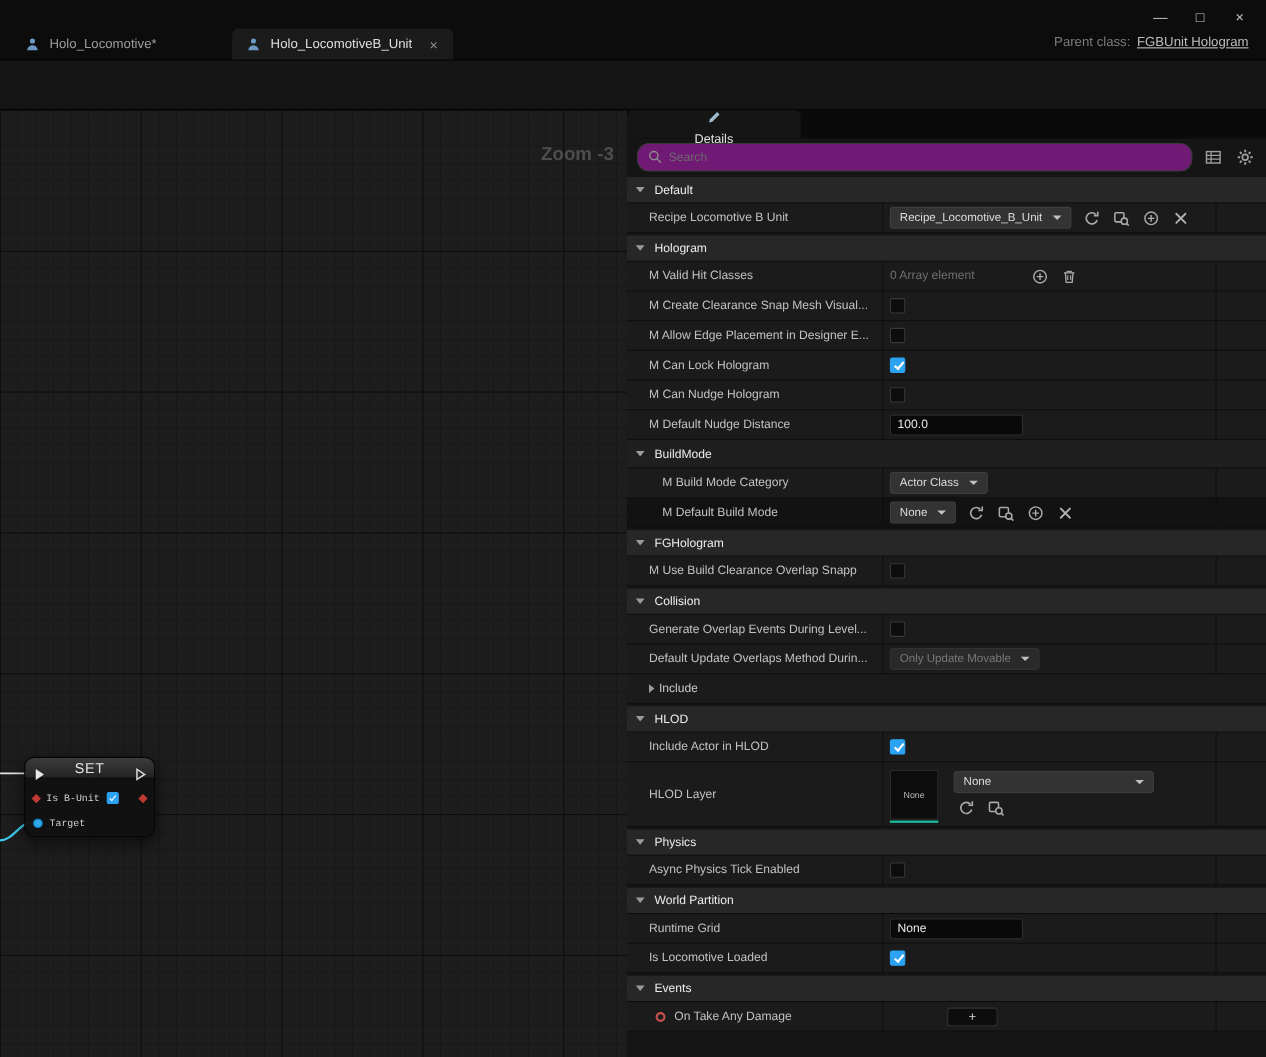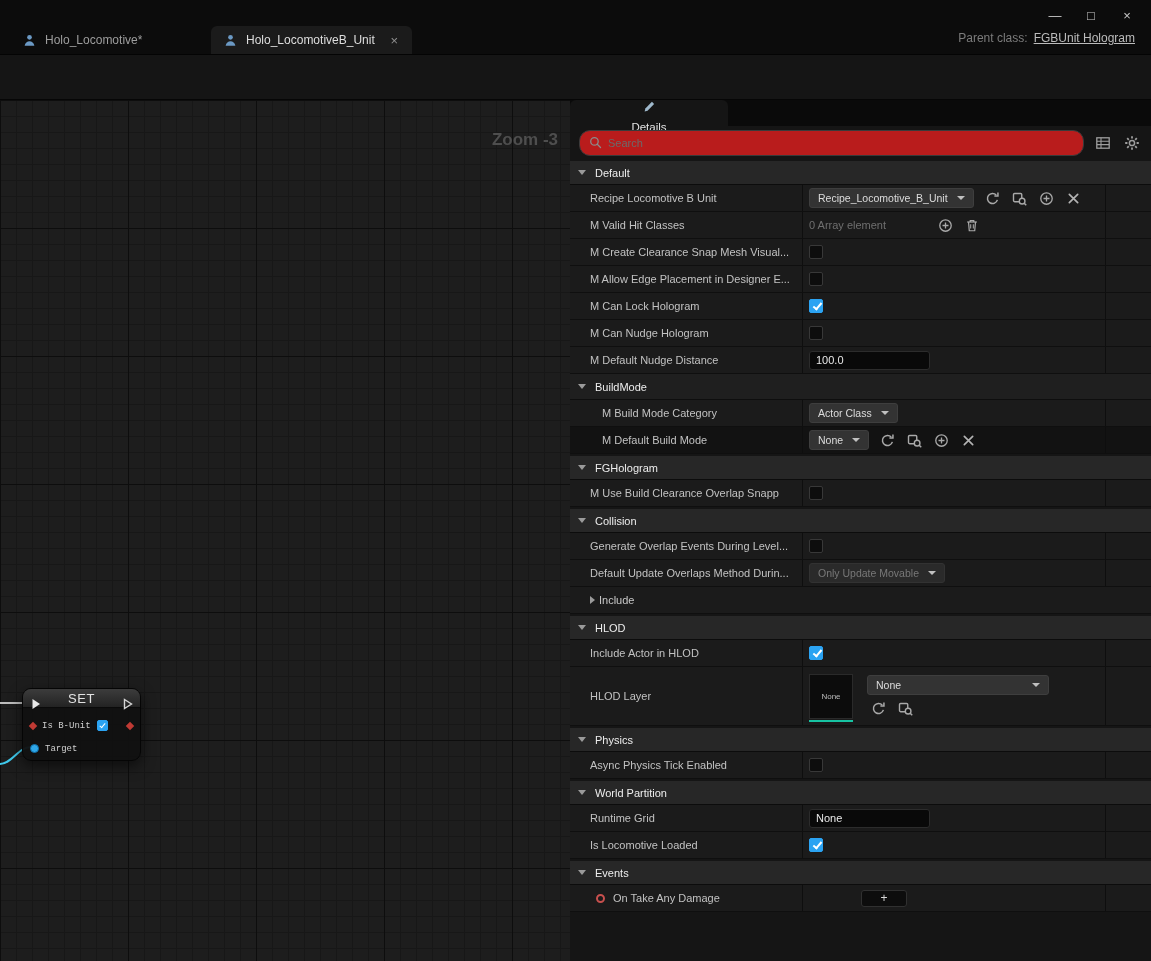--- a/index.html
+++ b/index.html
@@ -56,21 +56,21 @@
   .pin-diamond{width:6px;height:6px;background:#c03a34;transform:rotate(45deg);flex:0 0 auto;}
   .pin-diamond.out{margin-left:auto;}
   .pin-circle{width:9px;height:9px;border-radius:50%;background:#2fa7e8;border:1px solid #0f6ea8;flex:0 0 auto;}
 
   
   .details{flex:0 0 581px;display:flex;flex-direction:column;background:#151515;min-height:0;}
   .details-tabbar{height:26px;background:#0a0a0a;display:flex;align-items:flex-end;flex:0 0 auto;}
   .details-tab{height:26px;width:158px;background:#151515;border-radius:6px 6px 0 0;display:flex;align-items:center;gap:8px;padding:0 10px;cursor:pointer;flex-direction:column;}
   .details-tab-label{color:#e3e3e3;font-size:11.5px;flex:1;}
   .details-search{height:33px;display:flex;align-items:center;padding:0 9px;gap:9px;flex:0 0 auto;}
-  .searchbox{flex:1;height:26px;background:#b91c1c;border:1px solid #3a3a3a;border-radius:11px;display:flex;align-items:center;padding:0 9px;gap:6px;}
+  .searchbox{flex:1;height:26px;background:#701a75;border:1px solid #3a3a3a;border-radius:11px;display:flex;align-items:center;padding:0 9px;gap:6px;}
   .searchbox input{flex:1;background:transparent;border:none;outline:none;color:#cfcfcf;font-size:11px;font-family:inherit;}
   .searchbox input::placeholder{color:#6b6b6b;}
   .toolbtn{width:20px;height:20px;display:inline-flex;align-items:center;justify-content:center;cursor:pointer;}
 
   .props{flex:1;overflow:hidden;}
   .cat{height:24px;margin-top:2px;background:#272727;display:flex;align-items:center;padding-left:8px;gap:9px;border-bottom:1px solid #0c0c0c;cursor:pointer;}
   .subcat{height:26px;background:#1f1f1f;display:flex;align-items:center;padding-left:8px;gap:9px;border-bottom:1px solid #0e0e0e;cursor:pointer;}
   .cat-label{color:#ededed;font-size:11px;font-weight:normal;}
   .tri-down{width:0;height:0;border-left:4px solid transparent;border-right:4px solid transparent;border-top:5px solid #9b9b9b;flex:0 0 auto;}
   .tri-right{width:0;height:0;border-top:4px solid transparent;border-bottom:4px solid transparent;border-left:5px solid #9b9b9b;flex:0 0 auto;margin-right:4px;}
@@ -267,20 +267,24 @@
                 </svg>
               </span>
               <span class="icon-btn">
                 <svg width="13" height="13" viewBox="0 0 14 14">
                   <path d="M2.5 2.5l9 9M11.5 2.5l-9 9" stroke="#b3b3b3" stroke-width="1.8" stroke-linecap="round"></path>
                 </svg>
               </span>
             </div>
             <div class="reset-col"></div>
           </div>
+          <div class="cat">
+            <span class="tri-down"></span>
+            <span class="cat-label">Hologram</span>
+          </div>
           <div class="prow">
             <div class="pname">
               <span class="plabel">M Valid Hit Classes</span>
             </div>
             <div class="pval">
               <span class="array-txt">0 Array element</span>
               <span class="spacer40"></span>
               <span class="icon-btn">
                 <svg width="15" height="15" viewBox="0 0 16 16">
                   <circle cx="8" cy="8" r="6.1" fill="none" stroke="#a9a9a9" stroke-width="1.4"></circle>

